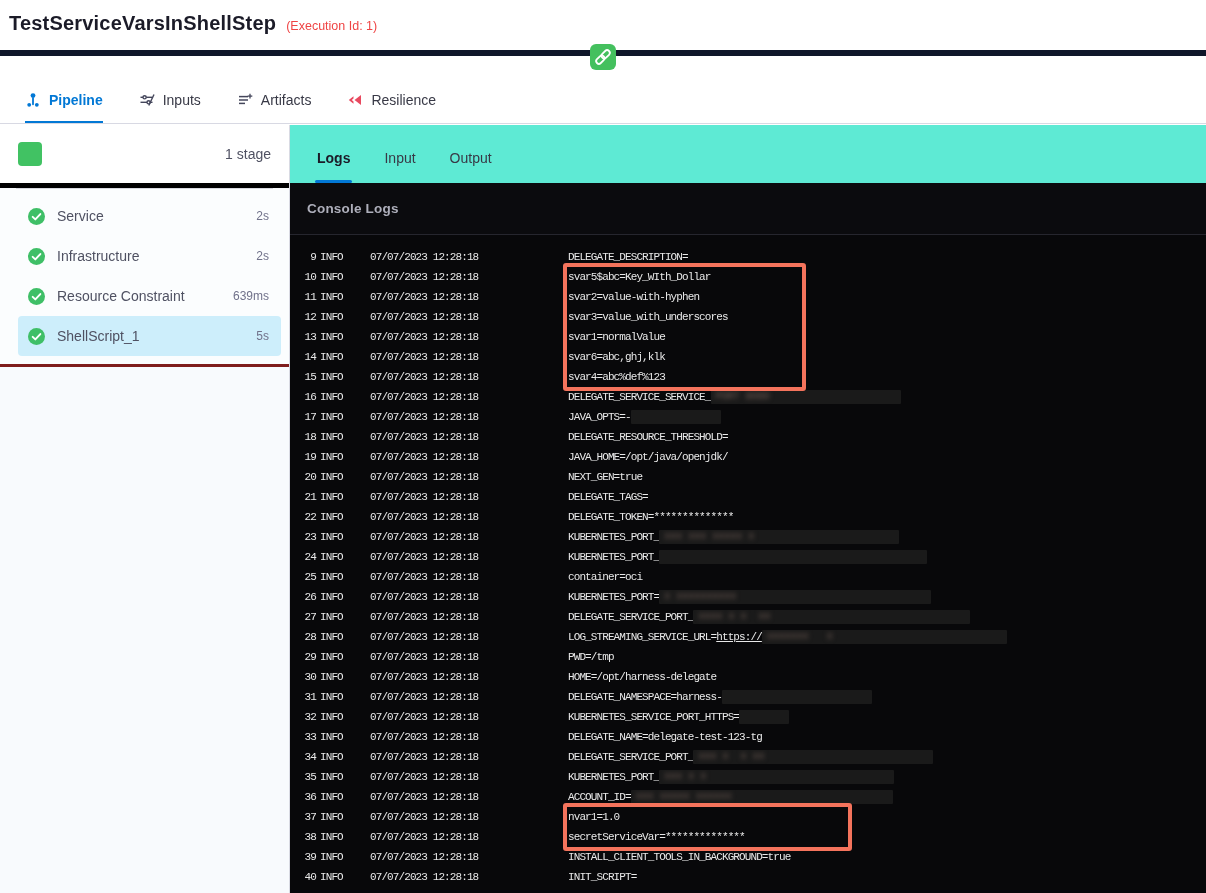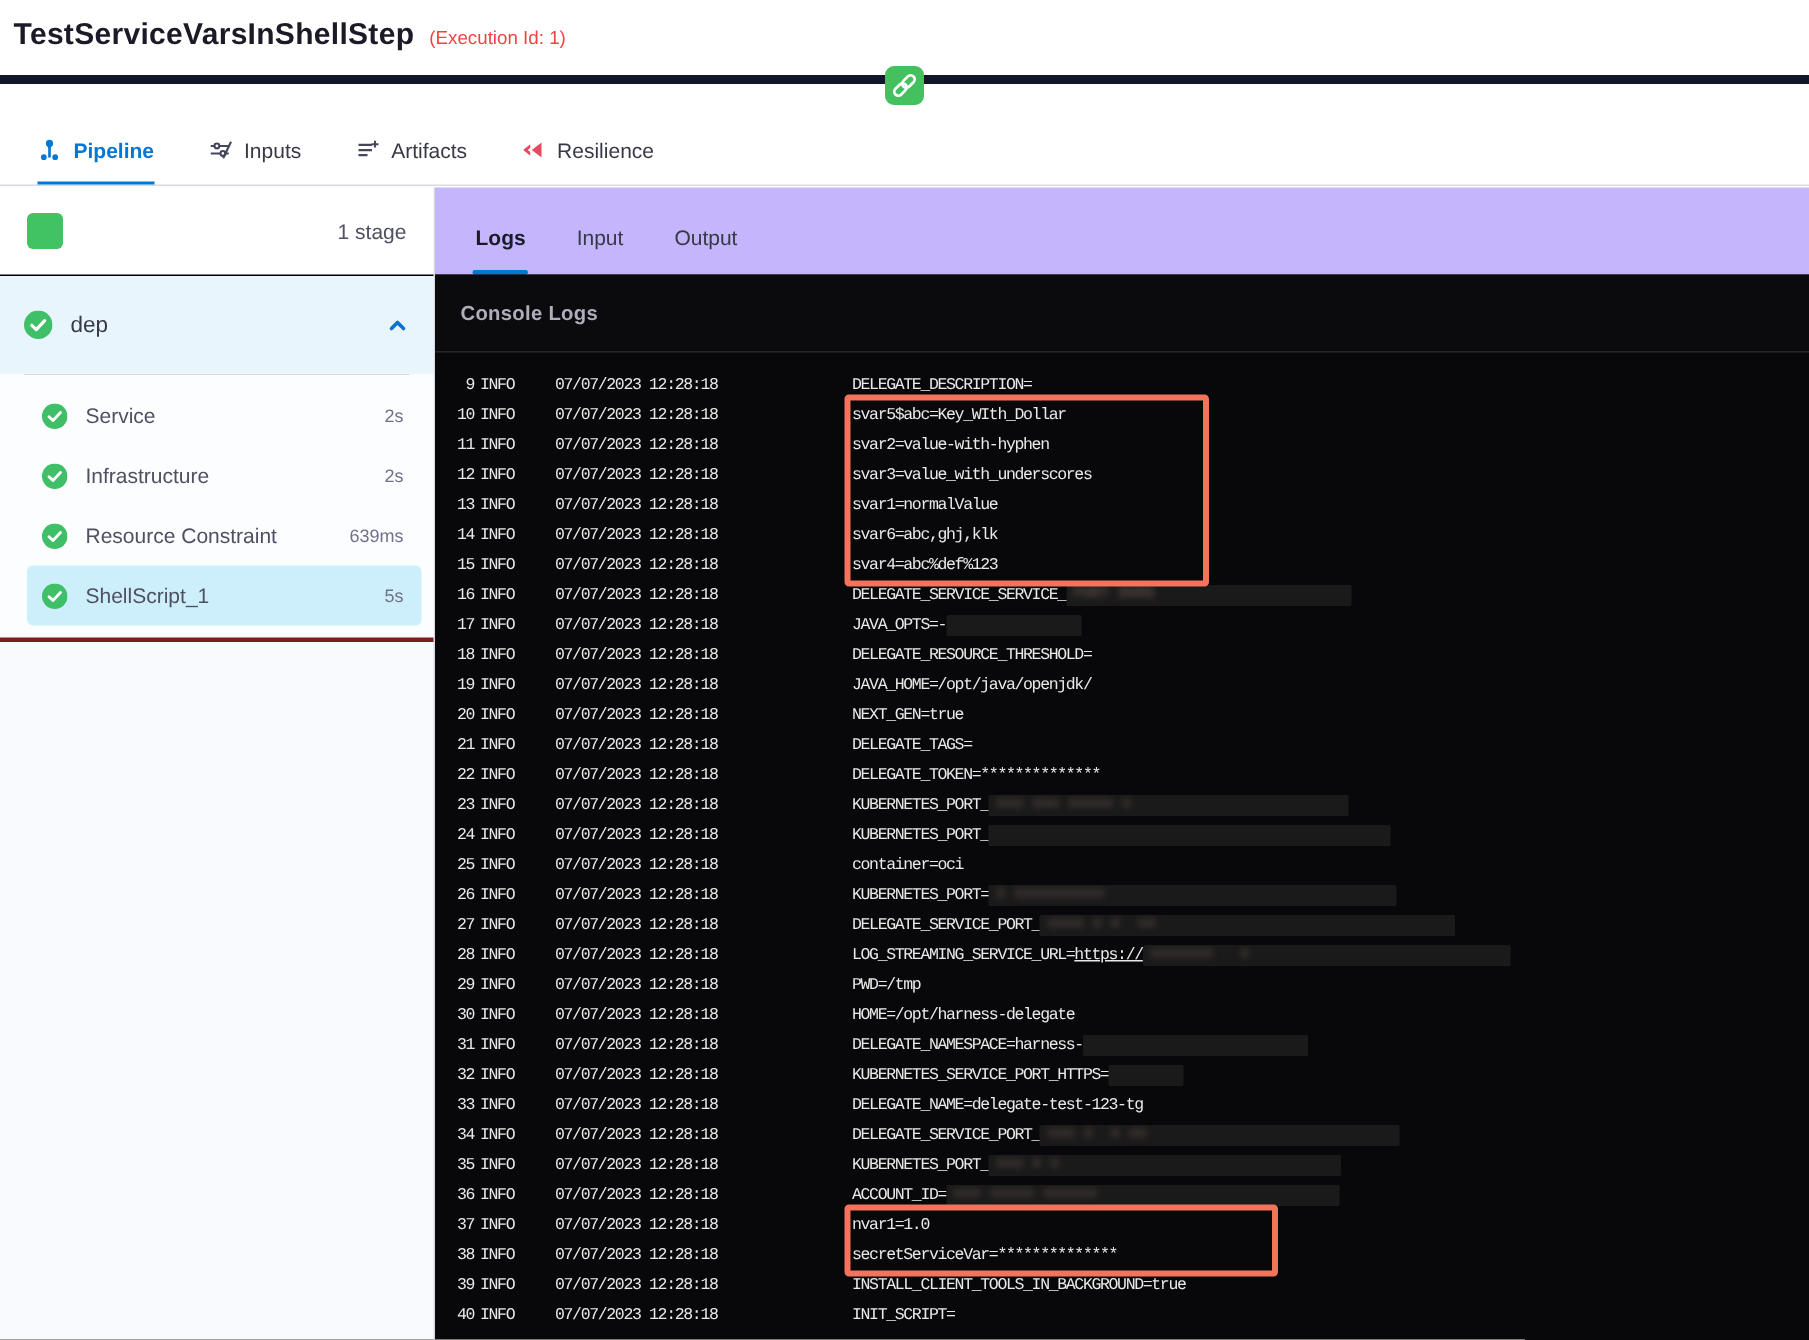--- a/index.html
+++ b/index.html
@@ -18,35 +18,35 @@
   .meta-name{font-size:14px;color:#383946;}
   .meta-env{font-size:14px;color:#383946;}
 
   
   .nav-tabs{position:absolute;top:78px;left:0;right:0;height:46px;background:#fff;border-bottom:1px solid #d8d9e3;box-sizing:border-box;display:flex;align-items:stretch;padding-left:25px;gap:36px;}
   .nav-tab{display:flex;align-items:center;gap:8px;font-size:14px;color:#383946;border-bottom:2px solid transparent;cursor:pointer;}
   .nav-tab.active{color:#0278d5;font-weight:bold;border-bottom-color:#0278d5;}
 
   
   .sidebar{position:absolute;top:125px;left:0;width:289px;bottom:0;border-right:1px solid #d9dae3;background:#f8fafd;box-sizing:content-box;}
-  .stage-header{height:58px;background:#fff;border-bottom:1px solid #000000;display:flex;align-items:center;justify-content:space-between;padding:0 18px;}
+  .stage-header{height:58px;background:#fff;border-bottom:5px solid #000000;display:flex;align-items:center;justify-content:space-between;padding:0 18px;}
   .stage-square{width:24px;height:24px;border-radius:4px;background:#41c263;}
   .stage-count{font-size:14px;color:#4f5162;}
   .group-row{height:65px;background:#e8f5fd;display:flex;align-items:center;padding:0 16px;cursor:pointer;}
   .group-label{font-size:15px;color:#383946;margin-left:12px;flex:1;}
   .group-divider{height:1px;background:#d6d7df;margin:0 16px;background-clip:content-box;}
   .steps{background:#fbfdfe;padding:7px 0 8px;border-bottom:3px solid #7f1d1d;}
   .step-row{height:40px;display:flex;align-items:center;margin:0 8px 0 18px;padding:0 12px 0 10px;border-radius:4px;cursor:pointer;}
   .step-row.selected{background:#cdeefb;}
   .step-label{font-size:14px;color:#4f5162;margin-left:12px;flex:1;}
   .step-duration{font-size:12px;color:#70718a;}
 
   
   .log-panel{position:absolute;top:125px;left:290px;right:0;bottom:0;background:#fff;}
-  .log-tabs{height:58px;display:flex;align-items:flex-end;padding-left:25px;gap:30px;background:#c4b5fd;}
+  .log-tabs{height:58px;display:flex;align-items:flex-end;padding-left:25px;gap:30px;background:#5eead4;}
   .log-tab{font-size:14px;color:#383946;padding:0 2px 17px;position:relative;cursor:pointer;}
   .log-tab.active{color:#1b1b28;font-weight:bold;}
   .log-tab.active::after{content:"";position:absolute;left:0;right:0;bottom:0;height:3px;border-radius:2px;background:#0278d5;}
 
   .console{position:absolute;top:58px;left:0;right:0;bottom:0;background:#08080a;}
   .console-header{height:52px;background:#0b0b0e;border-bottom:1px solid #26262e;box-sizing:border-box;display:flex;align-items:center;padding:0 17px;}
   .console-title{font-size:13.5px;font-weight:bold;color:#aeafbb;letter-spacing:.2px;}
   .console-body{position:absolute;top:52px;left:0;right:0;bottom:0;padding-top:12px;overflow:hidden;
     font-family:"Liberation Mono","DejaVu Sans Mono",monospace;font-size:11px;letter-spacing:-0.9px;color:#e9e9e9;}
   .log-line{height:20px;line-height:20px;display:flex;white-space:pre;}
@@ -145,34 +145,20 @@
       </svg>
     </span>
     <span>Resilience</span>
   </div>
 </div>
 
 <div class="sidebar">
   <div class="stage-header">
     <div class="stage-square"></div>
     <span class="stage-count">1 stage</span>
-  </div>
-  <div class="group-row">
-    <span class="icn">
-      <svg width="19" height="19" viewBox="0 0 16 16">
-        <circle cx="8" cy="8" r="8" fill="#3fbf67"></circle>
-        <polyline points="4.4,8.3 6.9,10.7 11.6,5.7" fill="none" stroke="#fff" stroke-width="1.8" stroke-linecap="round" stroke-linejoin="round"></polyline>
-      </svg>
-    </span>
-    <span class="group-label">dep</span>
-    <span class="icn">
-      <svg width="16" height="14" viewBox="0 0 16 14">
-        <polyline points="4,9 8,5 12,9" fill="none" stroke="#0b72d0" stroke-width="2.4" stroke-linecap="round" stroke-linejoin="round"></polyline>
-      </svg>
-    </span>
   </div>
   <div class="group-divider"></div>
   <div class="steps" id="steps-list">
       <div class="step-row">
         <span class="icn">
           <svg width="17" height="17" viewBox="0 0 16 16">
             <circle cx="8" cy="8" r="8" fill="#3fbf67"></circle>
             <polyline points="4.4,8.3 6.9,10.7 11.6,5.7" fill="none" stroke="#fff" stroke-width="1.8" stroke-linecap="round" stroke-linejoin="round"></polyline>
           </svg>
         </span>

